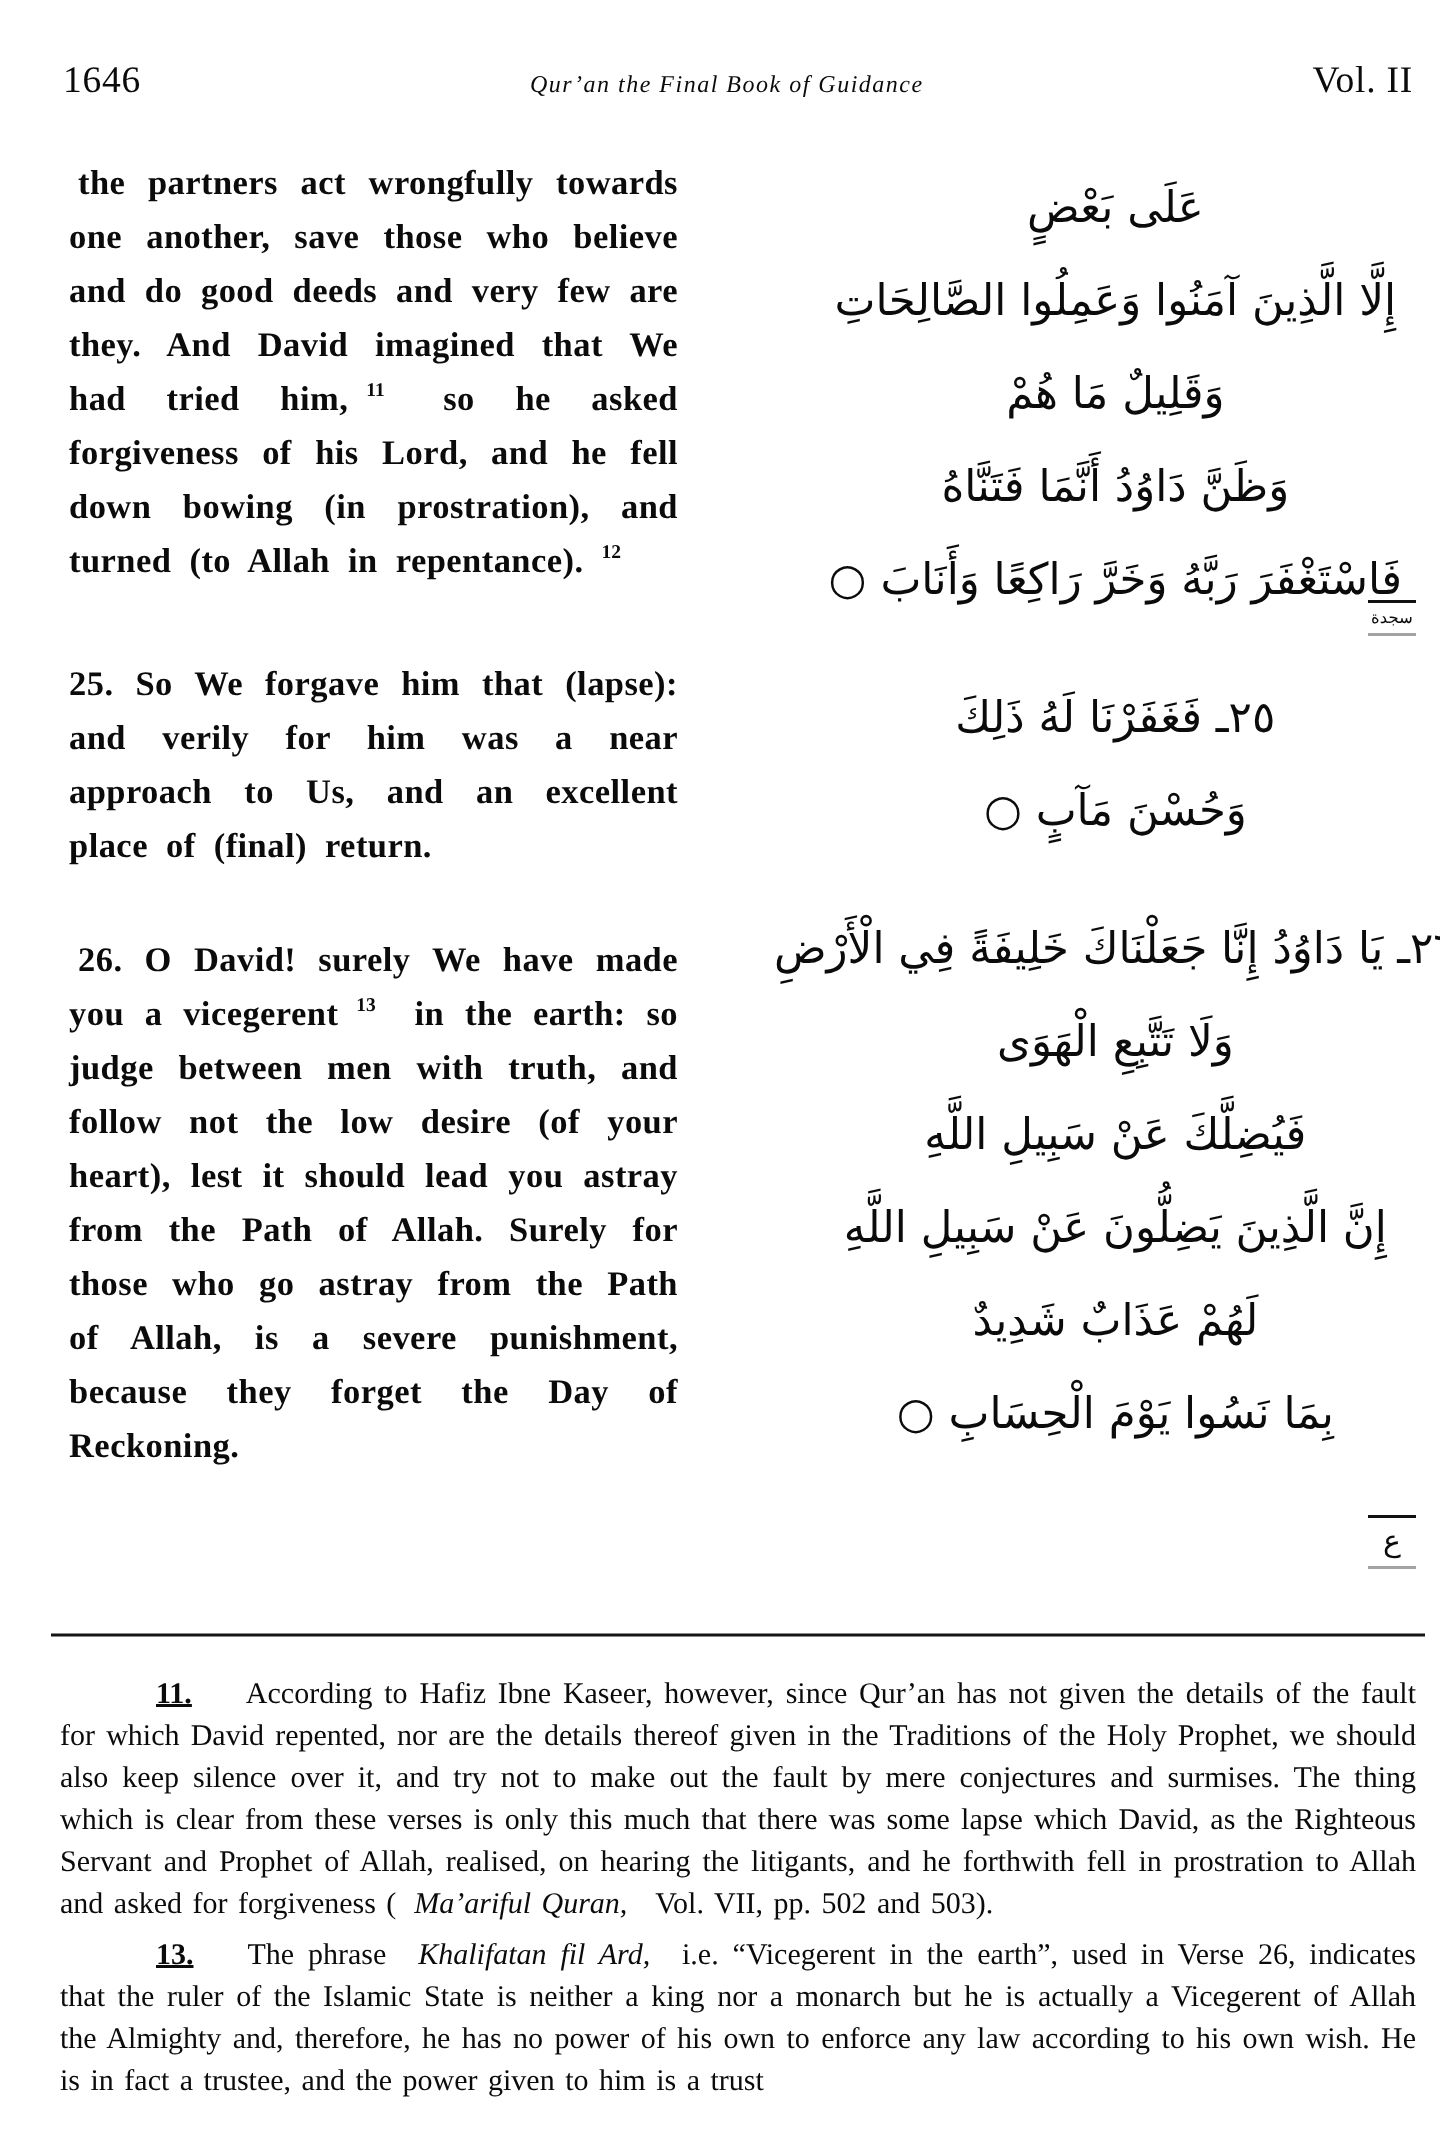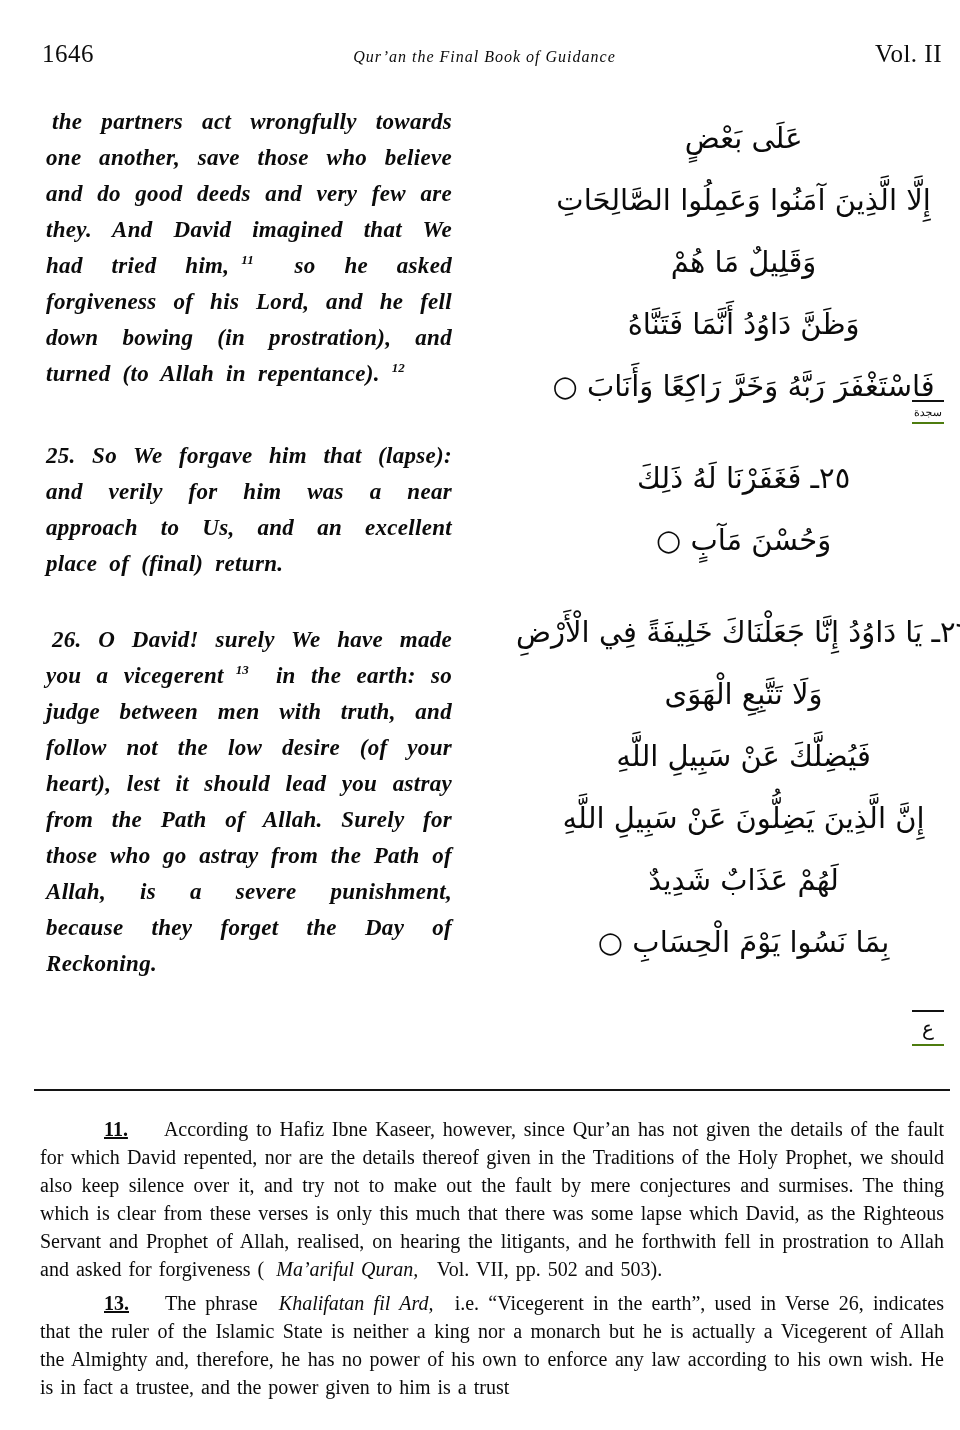--- a/index.html
+++ b/index.html
@@ -27,21 +27,20 @@
     min-height: 975px;
   }
   .col-left { width: 418px; flex: 0 0 418px; }
   .eng {
     font-weight: 700;
     font-size: 23px;
     line-height: 36px;
     text-align: justify;
     word-spacing: 6px;
     letter-spacing: 0.3px;
-    font-style: italic;
   }
   #para-24 { margin-top: 0; }
   #para-25 { margin-top: 46px; }
   #para-26 { margin-top: 40px; }
   .eng sup { font-size: 13px; line-height: 0; vertical-align: super; letter-spacing: 0; }
 
   .col-right {
     flex: 1;
     padding: 0 46px 0 34px;
     direction: rtl;
@@ -52,21 +51,21 @@
     line-height: 56px;
     text-align: center;
     white-space: nowrap;
   }
   .arabic-block + .arabic-block { margin-top: 36px; }
 
   
   .margin-marker {
     position: absolute; right: 0;
     width: 32px; text-align: center;
-    border-top: 2px solid #111; border-bottom: 2px solid #4d7c0f;
+    border-top: 2px solid #111; border-bottom: 2px solid #a3a3a3;
     padding: 3px 0;
     font-family: Liberation Sans, sans-serif;
     direction: rtl;
   }
   #marker-sajdah { top: 296px; font-size: 11px; line-height: 14px; }
   #marker-ruku   { top: 906px; font-size: 20px; line-height: 26px; }
 
   
   .fn-rule { border-top: 2px solid #141414; margin-top: 16px; }
   .footnotes {

